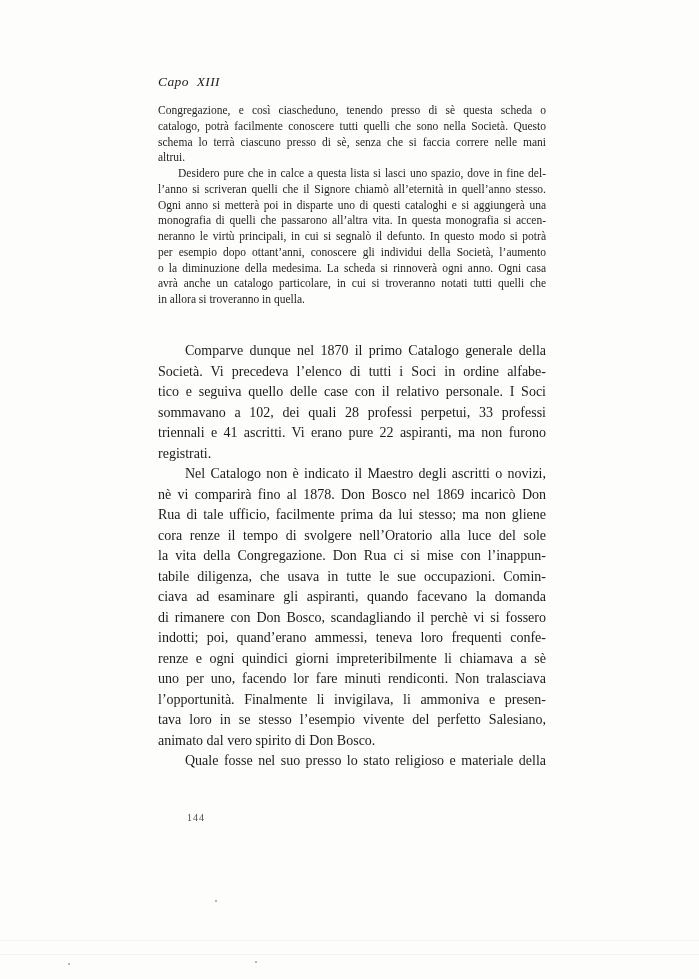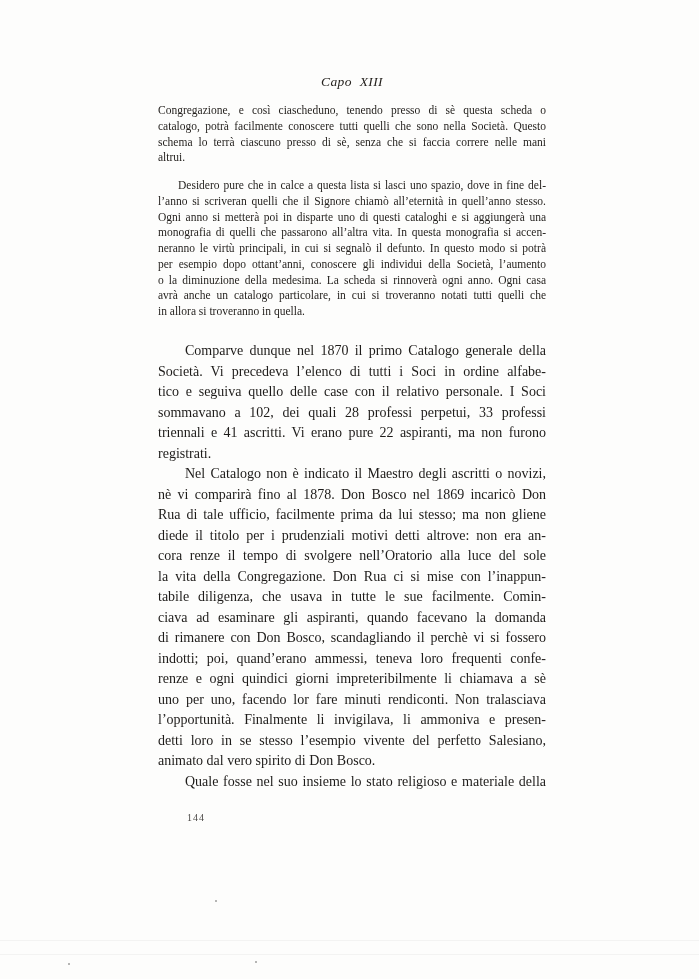--- a/index.html
+++ b/index.html
@@ -14,21 +14,20 @@
     background: #fdfdfc;
     font-family: "Liberation Serif", serif;
     color: #1d1b19;
     overflow: hidden;
   }
   .chapter-heading {
     position: absolute;
     top: 74px;
     left: 158px;
     width: 388px;
-    text-align: center;
     font-style: italic;
     font-size: 13.5px;
     letter-spacing: 0.4px;
     word-spacing: 4px;
     color: #26231f;
   }
   .quote-block {
     position: absolute;
     top: 103px;
     left: 158px;
@@ -47,21 +46,21 @@
     color: #1d1b19;
   }
   .line {
     text-align: justify;
     text-align-last: justify;
     white-space: normal;
   }
   .line.flush {
     text-align-last: left;
   }
-  .quote-block .line.indent { padding-left: 20px; margin-top: 12px; }
+  .quote-block .line.indent { padding-left: 20px; }
   .body-block .line.indent { padding-left: 27px; }
   .page-number {
     position: absolute;
     top: 812px;
     left: 187px;
     font-size: 10px;
     letter-spacing: 1px;
     color: #2c2a27;
     opacity: 0.85;
   }
@@ -111,33 +110,32 @@
   <div class="body-block">
       <div class="line indent">Comparve dunque nel 1870 il primo Catalogo generale della</div>
       <div class="line">Società. Vi precedeva l’elenco di tutti i Soci in ordine alfabe-</div>
       <div class="line">tico e seguiva quello delle case con il relativo personale. I Soci</div>
       <div class="line">sommavano a 102, dei quali 28 professi perpetui, 33 professi</div>
       <div class="line">triennali e 41 ascritti. Vi erano pure 22 aspiranti, ma non furono</div>
       <div class="line flush">registrati.</div>
       <div class="line indent">Nel Catalogo non è indicato il Maestro degli ascritti o novizi,</div>
       <div class="line">nè vi comparirà fino al 1878. Don Bosco nel 1869 incaricò Don</div>
       <div class="line">Rua di tale ufficio, facilmente prima da lui stesso; ma non gliene</div>
-      <div class="line">diede il titolo per i prudenziali motivi detti altrove: non era an-</div>
       <div class="line">cora renze il tempo di svolgere nell’Oratorio alla luce del sole</div>
       <div class="line">la vita della Congregazione. Don Rua ci si mise con l’inappun-</div>
-      <div class="line">tabile diligenza, che usava in tutte le sue facilmente. Comin-</div>
+      <div class="line">tabile diligenza, che usava in tutte le sue occupazioni. Comin-</div>
       <div class="line">ciava ad esaminare gli aspiranti, quando facevano la domanda</div>
       <div class="line">di rimanere con Don Bosco, scandagliando il perchè vi si fossero</div>
       <div class="line">indotti; poi, quand’erano ammessi, teneva loro frequenti confe-</div>
       <div class="line">renze e ogni quindici giorni impreteribilmente li chiamava a sè</div>
       <div class="line">uno per uno, facendo lor fare minuti rendiconti. Non tralasciava</div>
       <div class="line">l’opportunità. Finalmente li invigilava, li ammoniva e presen-</div>
-      <div class="line">detti loro in se stesso l’esempio vivente del perfetto Salesiano,</div>
+      <div class="line">tava loro in se stesso l’esempio vivente del perfetto Salesiano,</div>
       <div class="line flush">animato dal vero spirito di Don Bosco.</div>
-      <div class="line indent">Quale fosse nel suo insieme lo stato religioso e materiale della</div>
+      <div class="line indent">Quale fosse nel suo presso lo stato religioso e materiale della</div>
     </div>
 
   <div class="page-number">144</div>
 
   <div class="scan-artifact-line artifact-1"></div>
   <div class="scan-artifact-line artifact-2"></div>
   <div class="scan-speck speck-1"></div>
   <div class="scan-speck speck-2"></div>
   <div class="scan-speck speck-3"></div>
 

